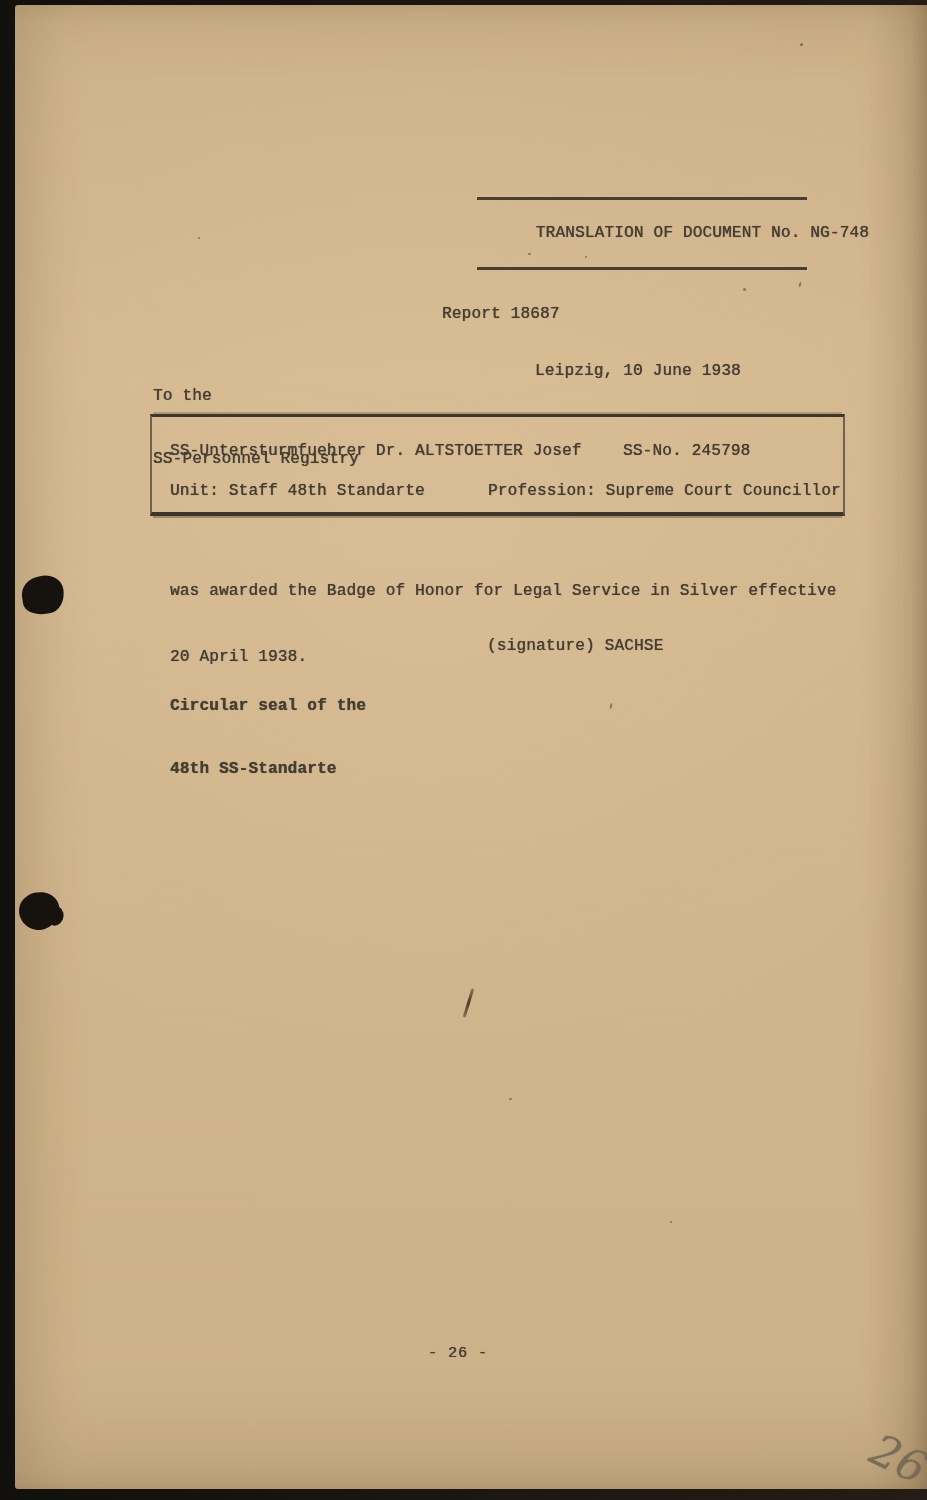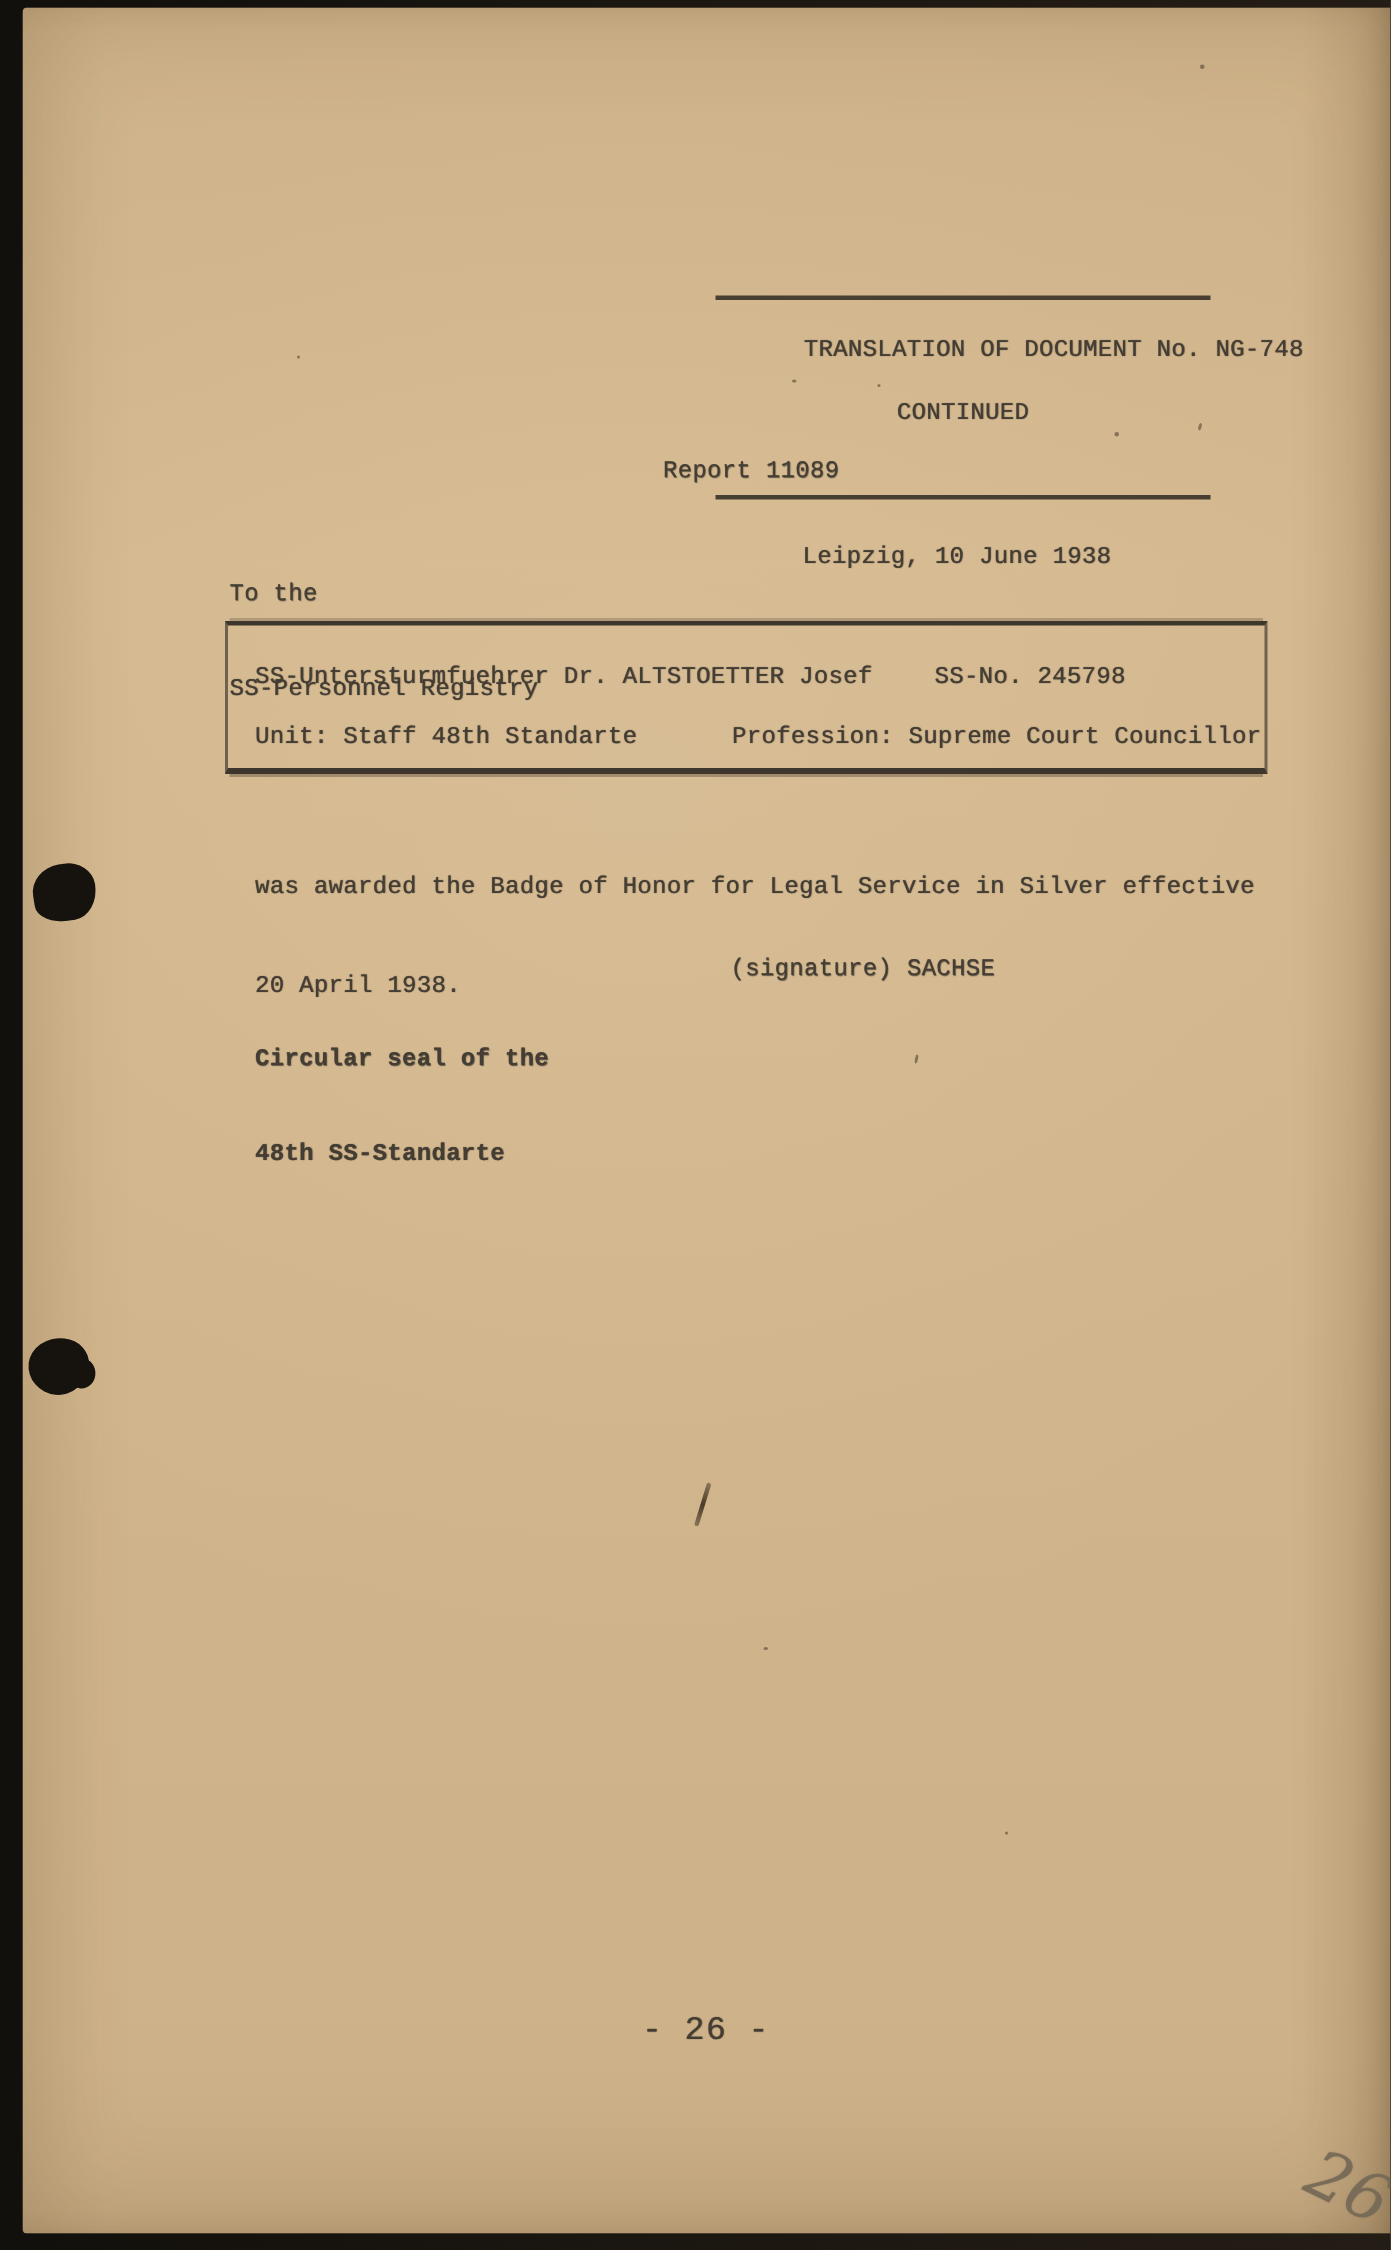--- a/index.html
+++ b/index.html
@@ -42,21 +42,21 @@
     border-right:2px solid rgba(45,40,33,0.6);
     box-shadow:0 5px 0 -3px rgba(60,50,38,0.35), 0 -5px 0 -3px rgba(60,50,38,0.25);
   }
   .info-box .row1-name{left:18px;top:24px;}
   .info-box .row1-ssno{left:471px;top:24px;}
   .info-box .row2-unit{left:18px;top:64px;}
   .info-box .row2-prof{left:336px;top:64px;font-family:Liberation Mono, monospace;}
   .body-text{left:155px;top:531px;line-height:22px;}
   .signature{left:472px;top:589px;}
   .seal-note{left:155px;top:649px;font-weight:bold;}
-  .page-number{left:413px;top:1338px;font-size:22px;letter-spacing:1px;}
+  .page-number{left:413px;top:1338px;font-size:15px;letter-spacing:1px;}
   .handwritten{
     position:absolute;left:856px;top:1428px;
     font-family:"DejaVu Serif",serif;font-size:44px;font-style:italic;
     color:rgba(116,105,86,0.85);transform:rotate(26deg);
     text-shadow:0 0 1px rgba(116,105,86,0.5);
   }
   .slash-mark{
     position:absolute;left:452px;top:983px;width:3px;height:30px;
     background:linear-gradient(180deg, rgba(70,55,38,0.5), rgba(60,46,30,0.9), rgba(70,55,38,0.5));
     transform:rotate(17deg);border-radius:2px;
@@ -79,24 +79,23 @@
   .speck{position:absolute;background:rgba(70,58,42,0.55);border-radius:50%;}
 </style>
 </head>
 <body>
 
 <div class="canvas">
   <div class="paper">
 
     <div class="tw stamp">
       <span class="stamp-title">TRANSLATION OF DOCUMENT No. NG-748</span>
-      <span class="stamp-sub">CONTINUED</span>
     </div>
 
-    <div class="tw report">Report 11089</div>
+    <div class="tw report">Report 18687</div>
 
     <div class="tw addressee">
       <div>To the</div>
       <div>SS-Personnel Registry</div>
     </div>
 
     <div class="tw dateline">Leipzig, 10 June 1938</div>
 
     <div class="info-box">
       <div class="tw row1-name">SS-Untersturmfuehrer Dr. ALTSTOETTER Josef</div>

